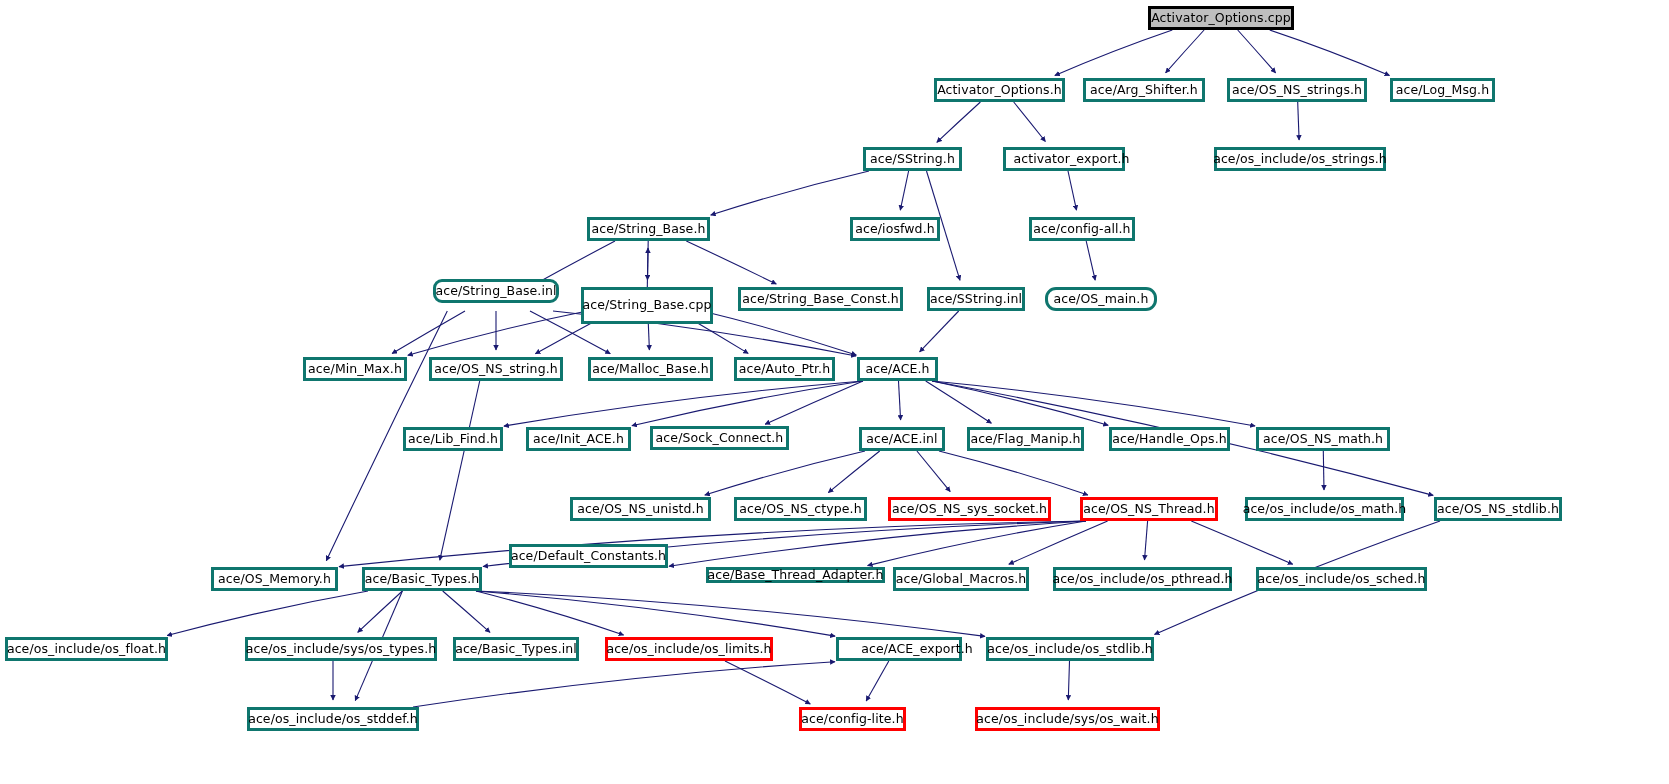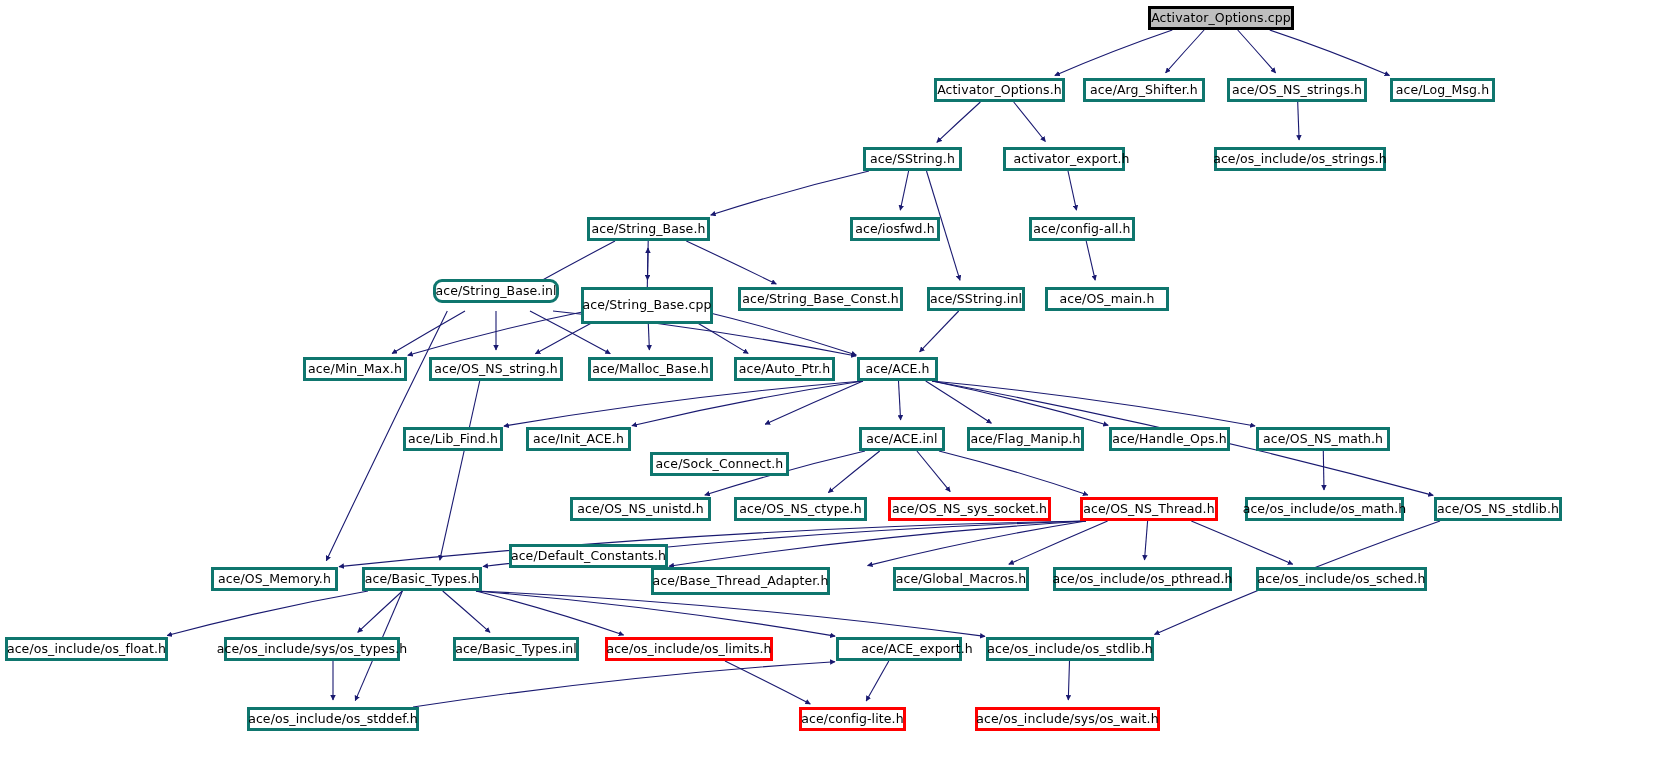--- a/index.html
+++ b/index.html
@@ -162,21 +162,21 @@
       </div>
       <div class="node" style="left: 581px; top: 287px; width: 132px; height: 37px;">
         <span class="label">ace/String_Base.cpp</span>
       </div>
       <div class="node" style="left: 738px; top: 287px; width: 165px; height: 24px;">
         <span class="label">ace/String_Base_Const.h</span>
       </div>
       <div class="node" style="left: 927px; top: 287px; width: 98px; height: 24px;">
         <span class="label">ace/SString.inl</span>
       </div>
-      <div class="node" style="left: 1045px; top: 287px; width: 124px; height: 24px;">
+      <div class="node" style="left: 1045px; top: 287px; width: 112px; height: 24px; border-radius: 11px;">
         <span class="label">ace/OS_main.h</span>
       </div>
       <div class="node" style="left: 303px; top: 357px; width: 104px; height: 24px;">
         <span class="label">ace/Min_Max.h</span>
       </div>
       <div class="node" style="left: 429px; top: 357px; width: 134px; height: 24px;">
         <span class="label">ace/OS_NS_string.h</span>
       </div>
       <div class="node" style="left: 588px; top: 357px; width: 125px; height: 24px;">
         <span class="label">ace/Malloc_Base.h</span>
@@ -186,21 +186,21 @@
       </div>
       <div class="node" style="left: 857px; top: 357px; width: 81px; height: 24px;">
         <span class="label">ace/ACE.h</span>
       </div>
       <div class="node" style="left: 403px; top: 427px; width: 100px; height: 24px;">
         <span class="label">ace/Lib_Find.h</span>
       </div>
       <div class="node" style="left: 526px; top: 427px; width: 105px; height: 24px;">
         <span class="label">ace/Init_ACE.h</span>
       </div>
-      <div class="node" style="left: 650px; top: 452px; width: 139px; height: 24px;">
+      <div class="node" style="left: 650px; top: 426px; width: 139px; height: 24px;">
         <span class="label">ace/Sock_Connect.h</span>
       </div>
       <div class="node" style="left: 859px; top: 427px; width: 86px; height: 24px;">
         <span class="label">ace/ACE.inl</span>
       </div>
       <div class="node" style="left: 967px; top: 427px; width: 117px; height: 24px;">
         <span class="label">ace/Flag_Manip.h</span>
       </div>
       <div class="node" style="left: 1109px; top: 427px; width: 121px; height: 24px;">
         <span class="label">ace/Handle_Ops.h</span>
@@ -228,36 +228,36 @@
       </div>
       <div class="node" style="left: 211px; top: 567px; width: 127px; height: 24px;">
         <span class="label">ace/OS_Memory.h</span>
       </div>
       <div class="node" style="left: 362px; top: 567px; width: 120px; height: 24px;">
         <span class="label">ace/Basic_Types.h</span>
       </div>
       <div class="node" style="left: 509px; top: 544px; width: 159px; height: 24px;">
         <span class="label">ace/Default_Constants.h</span>
       </div>
-      <div class="node" style="left: 651px; top: 567px; width: 179px; height: 28px;">
+      <div class="node" style="left: 706px; top: 567px; width: 179px; height: 16px;">
         <span class="label">ace/Base_Thread_Adapter.h</span>
       </div>
       <div class="node" style="left: 893px; top: 567px; width: 136px; height: 24px;">
         <span class="label">ace/Global_Macros.h</span>
       </div>
       <div class="node" style="left: 1053px; top: 567px; width: 179px; height: 24px;">
         <span class="label">ace/os_include/os_pthread.h</span>
       </div>
       <div class="node" style="left: 1256px; top: 567px; width: 171px; height: 24px;">
         <span class="label">ace/os_include/os_sched.h</span>
       </div>
       <div class="node" style="left: 5px; top: 637px; width: 163px; height: 24px;">
         <span class="label">ace/os_include/os_float.h</span>
       </div>
-      <div class="node" style="left: 224px; top: 637px; width: 176px; height: 24px; justify-content: center;">
+      <div class="node" style="left: 245px; top: 637px; width: 192px; height: 24px; justify-content: center;">
         <span class="label">ace/os_include/sys/os_types.h</span>
       </div>
       <div class="node" style="left: 453px; top: 637px; width: 126px; height: 24px;">
         <span class="label">ace/Basic_Types.inl</span>
       </div>
       <div class="node red" style="left: 605px; top: 637px; width: 168px; height: 24px;">
         <span class="label">ace/os_include/os_limits.h</span>
       </div>
       <div class="node" style="left: 836px; top: 637px; width: 126px; height: 24px; padding-left: 36px;">
         <span class="label">ace/ACE_export.h</span>

